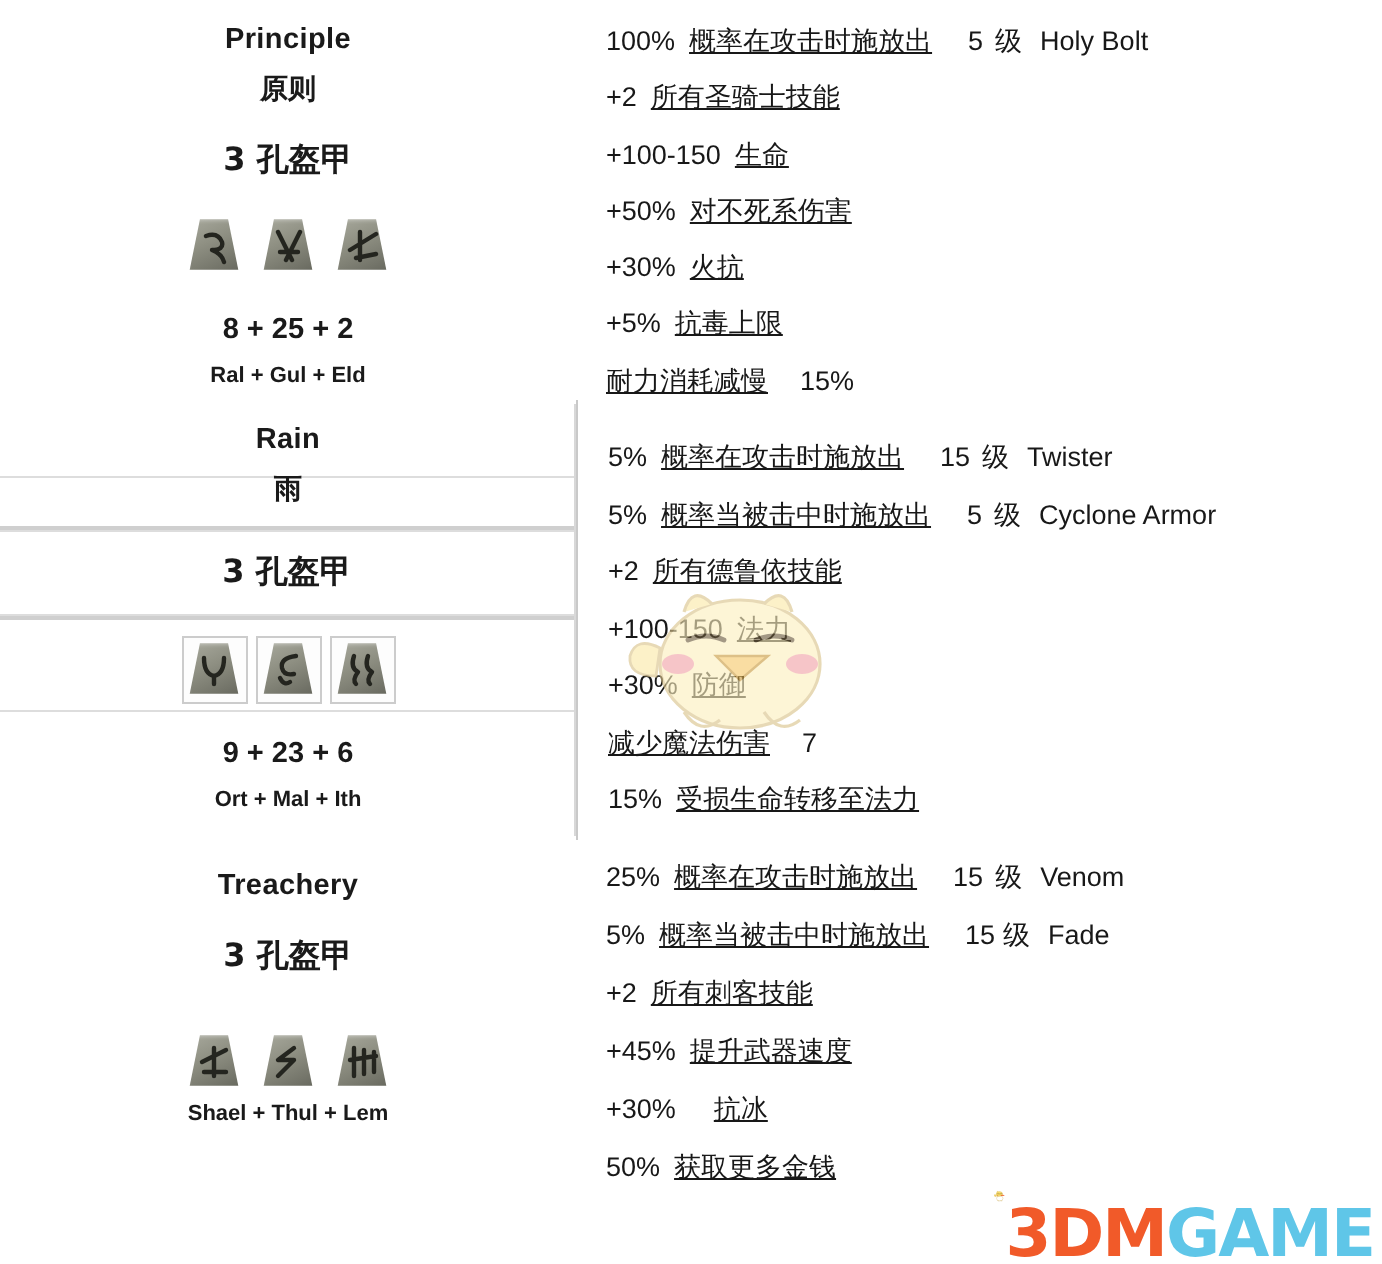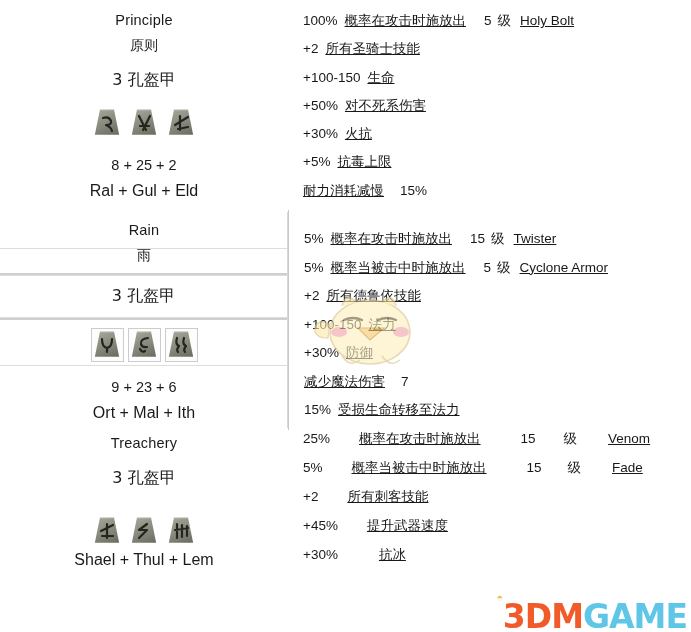--- a/index.html
+++ b/index.html
@@ -15,21 +15,21 @@
 
   
   .section{
     position:absolute;
     left:0;width:691px;
     display:flex;
     flex-direction:row;
     align-items:flex-start;
   }
   #sec-0{top:0;height:210px;}
-  #sec-1{top:210px;height:213px;}
+  #sec-1{top:200px;height:213px;}
   #sec-2{top:423px;height:209px;}
 
   .left-col{
     width:288px;
     flex:0 0 288px;
     box-sizing:border-box;
     position:relative;
     text-align:center;
   }
   .right-col{
@@ -42,20 +42,21 @@
     border-left:1px solid #c9c9c9;
     box-shadow:-3px 0 0 -2px #d8d8d8;
   }
 
   
   .row{
     box-sizing:border-box;
     line-height:1;
     text-align:center;
     white-space:nowrap;
+    font-weight:bold;
   }
   .r-name{
     font-size:14.5px;
     padding-top:13px;
     padding-bottom:10px;
     letter-spacing:.2px;
   }
   .r-cname{
     font-size:14px;
     padding-bottom:11px;
@@ -81,21 +82,21 @@
   .r-below-box{
     border-top:1px solid #cfcfcf;
     box-shadow:0 -3px 0 -2px #dddddd inset;
   }
   .r-nums{
     font-size:14.5px;
     padding-top:14px;
     padding-bottom:11px;
   }
   .r-runes-txt{
-    font-size:16px;
+    font-size:11px;
     padding-bottom:6px;
   }
 
   
   .runes{
     display:flex;
     justify-content:center;
     gap:4px;
     padding-top:8px;
     padding-bottom:4px;
@@ -126,28 +127,28 @@
     color:#181818;
     white-space:nowrap;
     display:flex;
     align-items:baseline;
     height:28.6px;
   }
   .stat .v{font-family:"Liberation Sans",sans-serif;font-size:13.5px;}
   .stat .t{margin-left:7px;text-decoration:underline;}
   .stat .lvl{margin-left:18px;font-family:"Liberation Sans",sans-serif;}
   .stat .lvlu{margin-left:6px;}
-  .stat .skill{margin-left:9px;font-family:"Liberation Sans",sans-serif;text-decoration:underline;}
+  .stat .skill{margin-left:9px;font-family:"Liberation Sans",sans-serif;}
   .stat .trail{margin-left:16px;font-family:"Liberation Sans",sans-serif;}
   #sec-0 .stat{height:28.3px;}
   #sec-0 .stats{padding-top:12px;}
   #sec-1 .stats{padding-top:20px;}
   #sec-2 .stats{padding-top:7px;}
   #sec-1 .stat{height:28.5px;}
-  #sec-2 .stat{height:29.0px;gap:22px;}
+  #sec-2 .stat{height:29.0px;}
 
   
   .wm-chick{
     position:absolute;
     pointer-events:none;
     opacity:.62;
   }
   #wm-mid{left:312px;top:284px;width:118px;height:92px;}
   .logo{
     position:absolute;
@@ -365,20 +366,24 @@
           <span class="v">+2</span>
           <span class="t">所有刺客技能</span>
         </div>
         <div class="stat">
           <span class="v">+45%</span>
           <span class="t">提升武器速度</span>
         </div>
         <div class="stat">
           <span class="v">+30%</span>
           <span class="t" style="margin-left:19px">抗冰</span>
+        </div>
+        <div class="stat">
+          <span class="v">50%</span>
+          <span class="t">获取更多金钱</span>
         </div>
       </div>
     </div>
   </div>
 
   <svg class="wm-chick" id="wm-mid" viewBox="0 0 118 92">
     <g>
       <path d="M18 40 Q6 34 3 44 Q2 54 16 54 Z" fill="#FBE9A8" stroke="#D9C38A" stroke-width="1.4"></path>
       <ellipse cx="58" cy="48" rx="40" ry="32" fill="#FCEFBE" stroke="#D9C38A" stroke-width="1.6"></ellipse>
       <path d="M30 22 Q34 8 44 18" fill="#FBE9A8" stroke="#D9C38A" stroke-width="1.6"></path>

